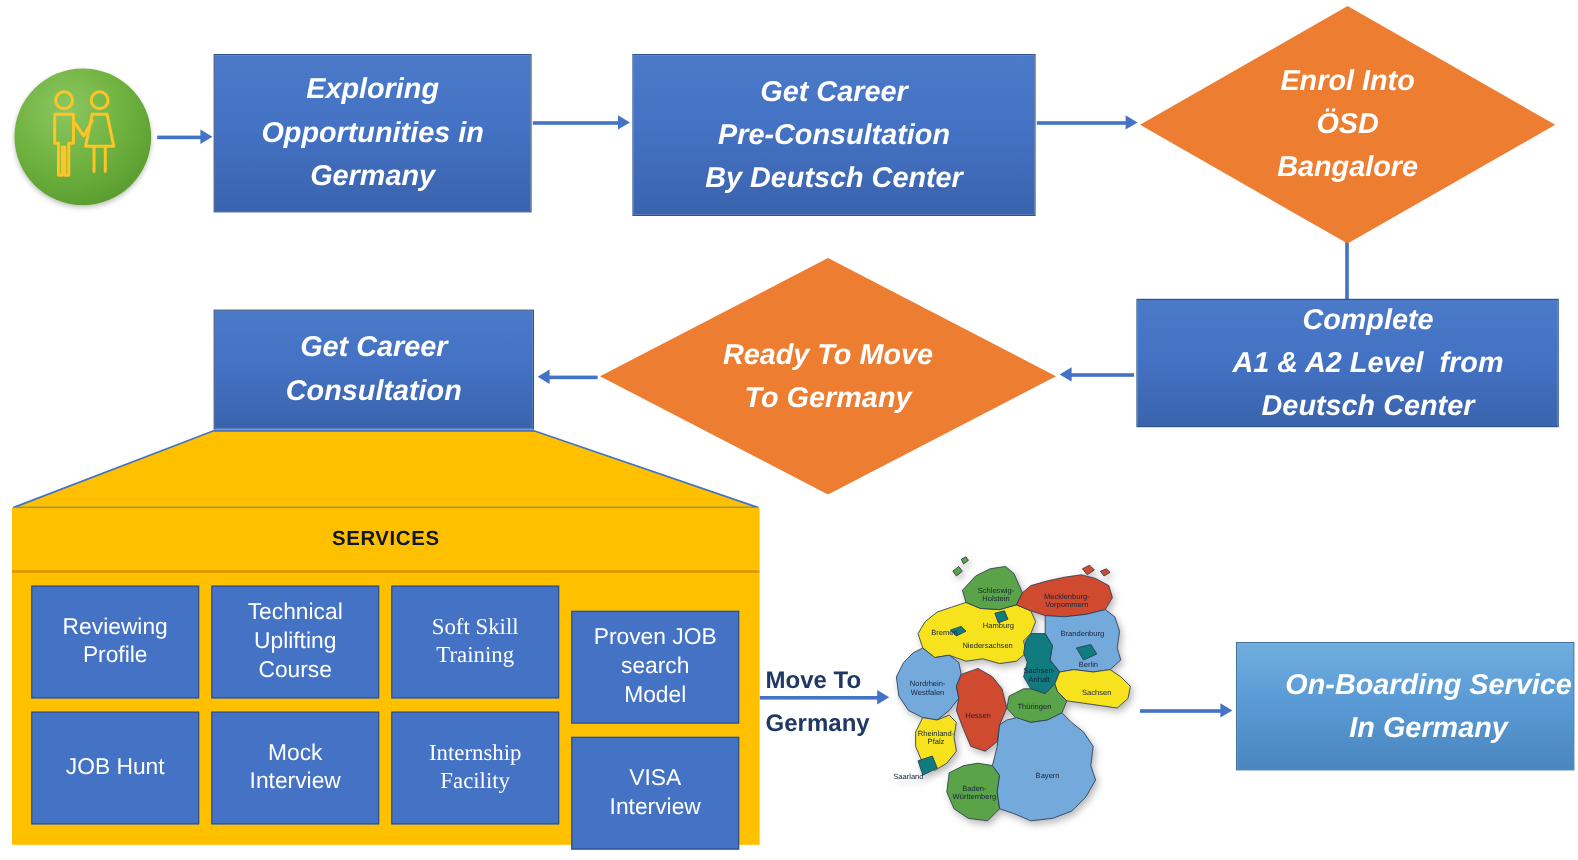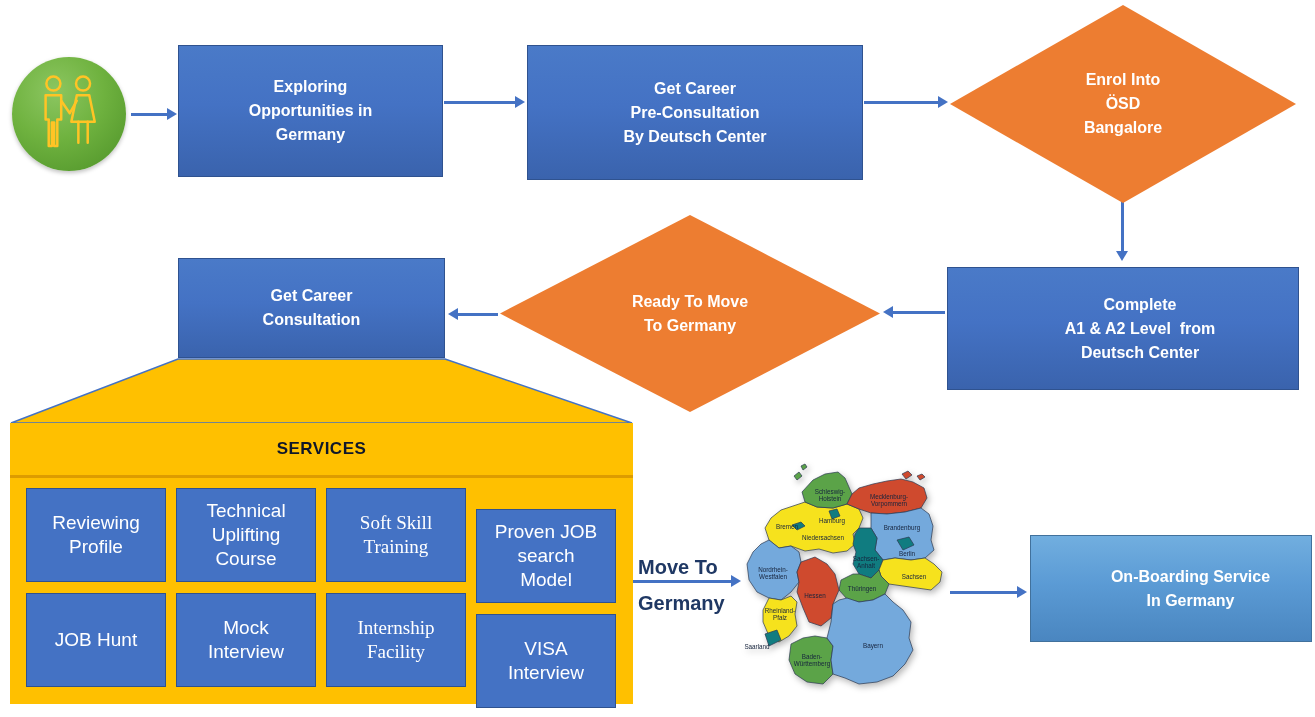--- a/index.html
+++ b/index.html
@@ -8,25 +8,25 @@
     font-family:"Liberation Sans", sans-serif; overflow:hidden;
   }
   
   .flow-box {
     position:absolute; display:flex; align-items:center; justify-content:center;
     background:linear-gradient(180deg,#4a7ac8 0%, #4472c4 45%, #3a63ad 100%);
     border:1px solid #2f528f; box-sizing:border-box;
   }
   .flow-box .txt, .diamond-label .txt {
     white-space:pre-wrap; text-align:center; color:#ffffff;
-    font-weight:bold; font-size:16px; line-height:1.5;
+    font-weight:bold; font-size:24px; line-height:1.5;font-style:italic;
   }
   .box-explore   { left:178px; top:45px;  width:265px; height:132px; }
   .box-preconsult{ left:527px; top:45px;  width:336px; height:135px; }
-  .box-complete  { left:947px; top:267px; width:352px; height:123px;padding-left:34px; }
+  .box-complete  { left:947px; top:249px; width:352px; height:107px;padding-left:34px; }
   .box-consult   { left:178px; top:258px; width:267px; height:100px; }
   .box-onboard   {
     left:1030px; top:535px; width:282px; height:107px;
     background:linear-gradient(180deg,#71aedf 0%, #5b9bd5 45%, #4a86c0 100%);
     border:1px solid #41719c;
     padding-left:39px;
   }
   
   .diamond-svg { position:absolute; }
   .diamond-label {

